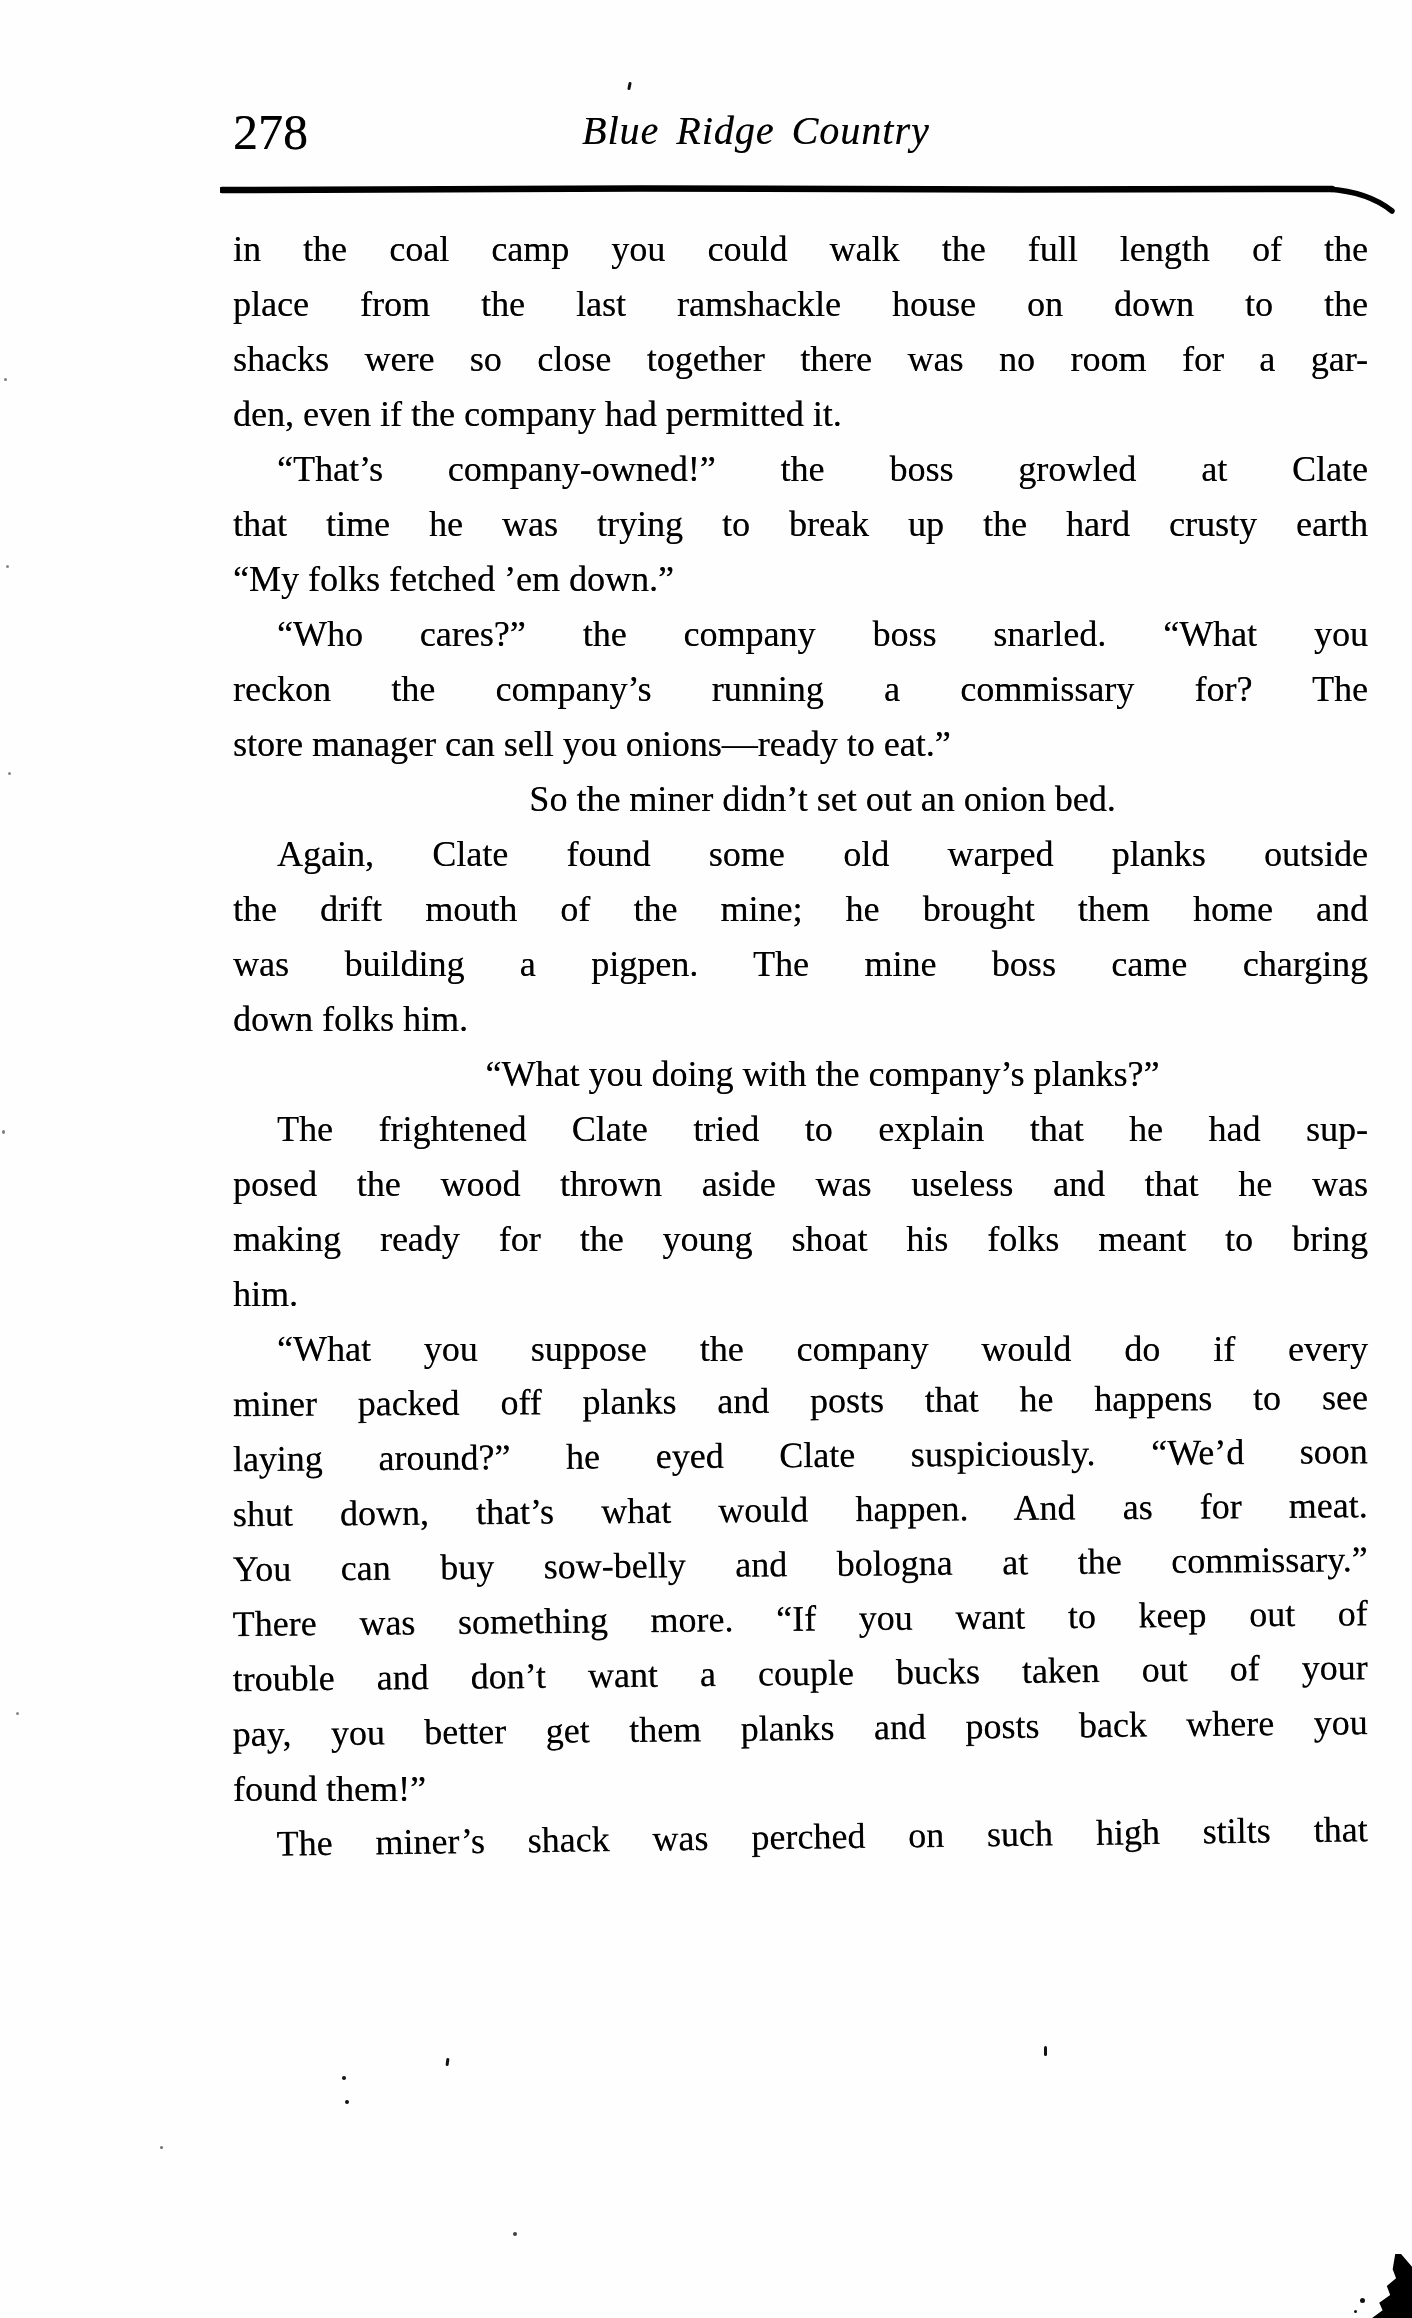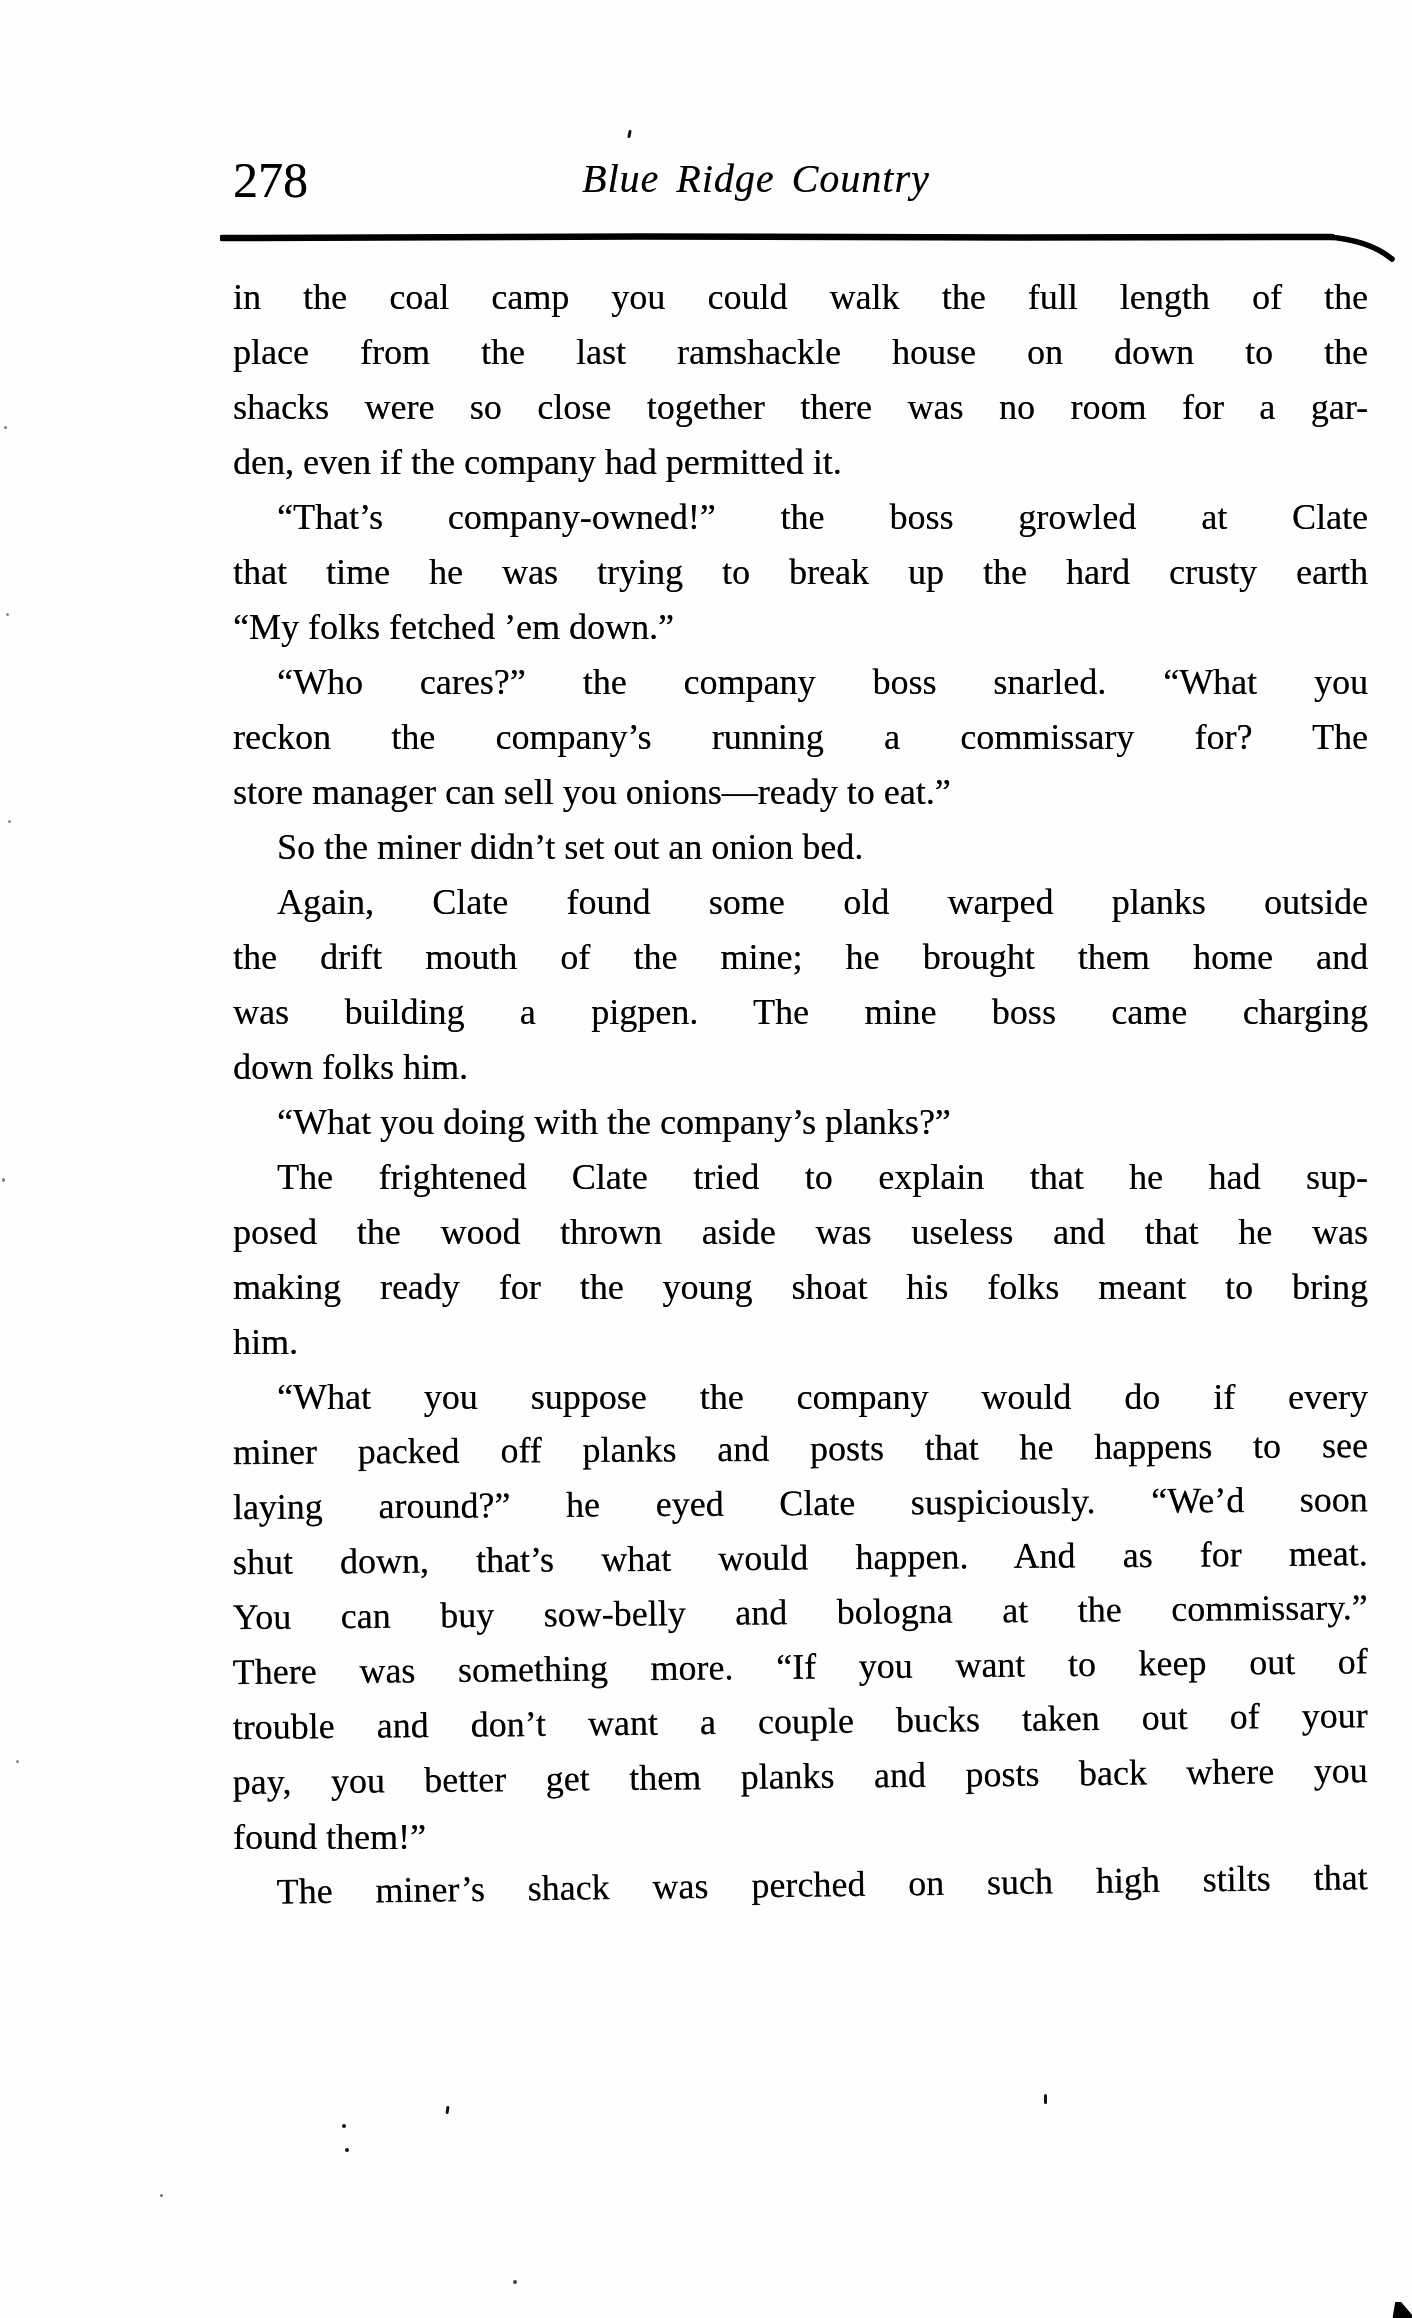--- a/index.html
+++ b/index.html
@@ -2,41 +2,41 @@
 <html><head>
 <meta charset="utf-8">
 <style>
   html,body{margin:0;padding:0;}
   body{
     width:1412px;height:2318px;position:relative;overflow:hidden;
     background:#fefefe;
     font-family:"Liberation Serif", serif;
     color:#000;
   }
-  .page{position:absolute;inset:0;margin-top:48px;}
+  .page{position:absolute;inset:0;}
   .header-num{
     position:absolute;left:233px;top:106px;
     font-size:50px;line-height:52px;
     text-shadow:0.3px 0.3px 0.5px rgba(0,0,0,.6);
   }
   .header-title{
     position:absolute;left:582px;top:104px;
     font-size:40px;line-height:54px;font-style:italic;
     letter-spacing:1px;word-spacing:6px;
     text-shadow:0.3px 0.3px 0.5px rgba(0,0,0,.6);
   }
   .rule-svg{position:absolute;left:220px;top:182px;}
   .textblock{
     position:absolute;left:233px;top:222px;width:1135px;
     font-size:36px;line-height:55px;
     text-shadow:0.25px 0.25px 0.45px rgba(0,0,0,.65);
   }
   .line{height:55px;white-space:nowrap;transform-origin:0 100%;}
   .line.just{white-space:normal;text-align:justify;text-align-last:justify;}
-  .line.ind{text-indent:44px;}
+  .line.ind{text-indent:44px;text-align:center;}
   .speck{position:absolute;background:#111;border-radius:50%;}
   .tick{position:absolute;background:#111;border-radius:2px;}
   .corner-shadow{
     position:absolute;left:1370px;top:2254px;width:42px;height:64px;background:#000;
     clip-path:polygon(60% 0,74% 0,100% 20%,100% 100%,5% 100%,30% 88%,22% 76%,48% 64%,40% 50%,62% 38%,54% 24%);
   }
 </style>
 </head>
 <body>
 

